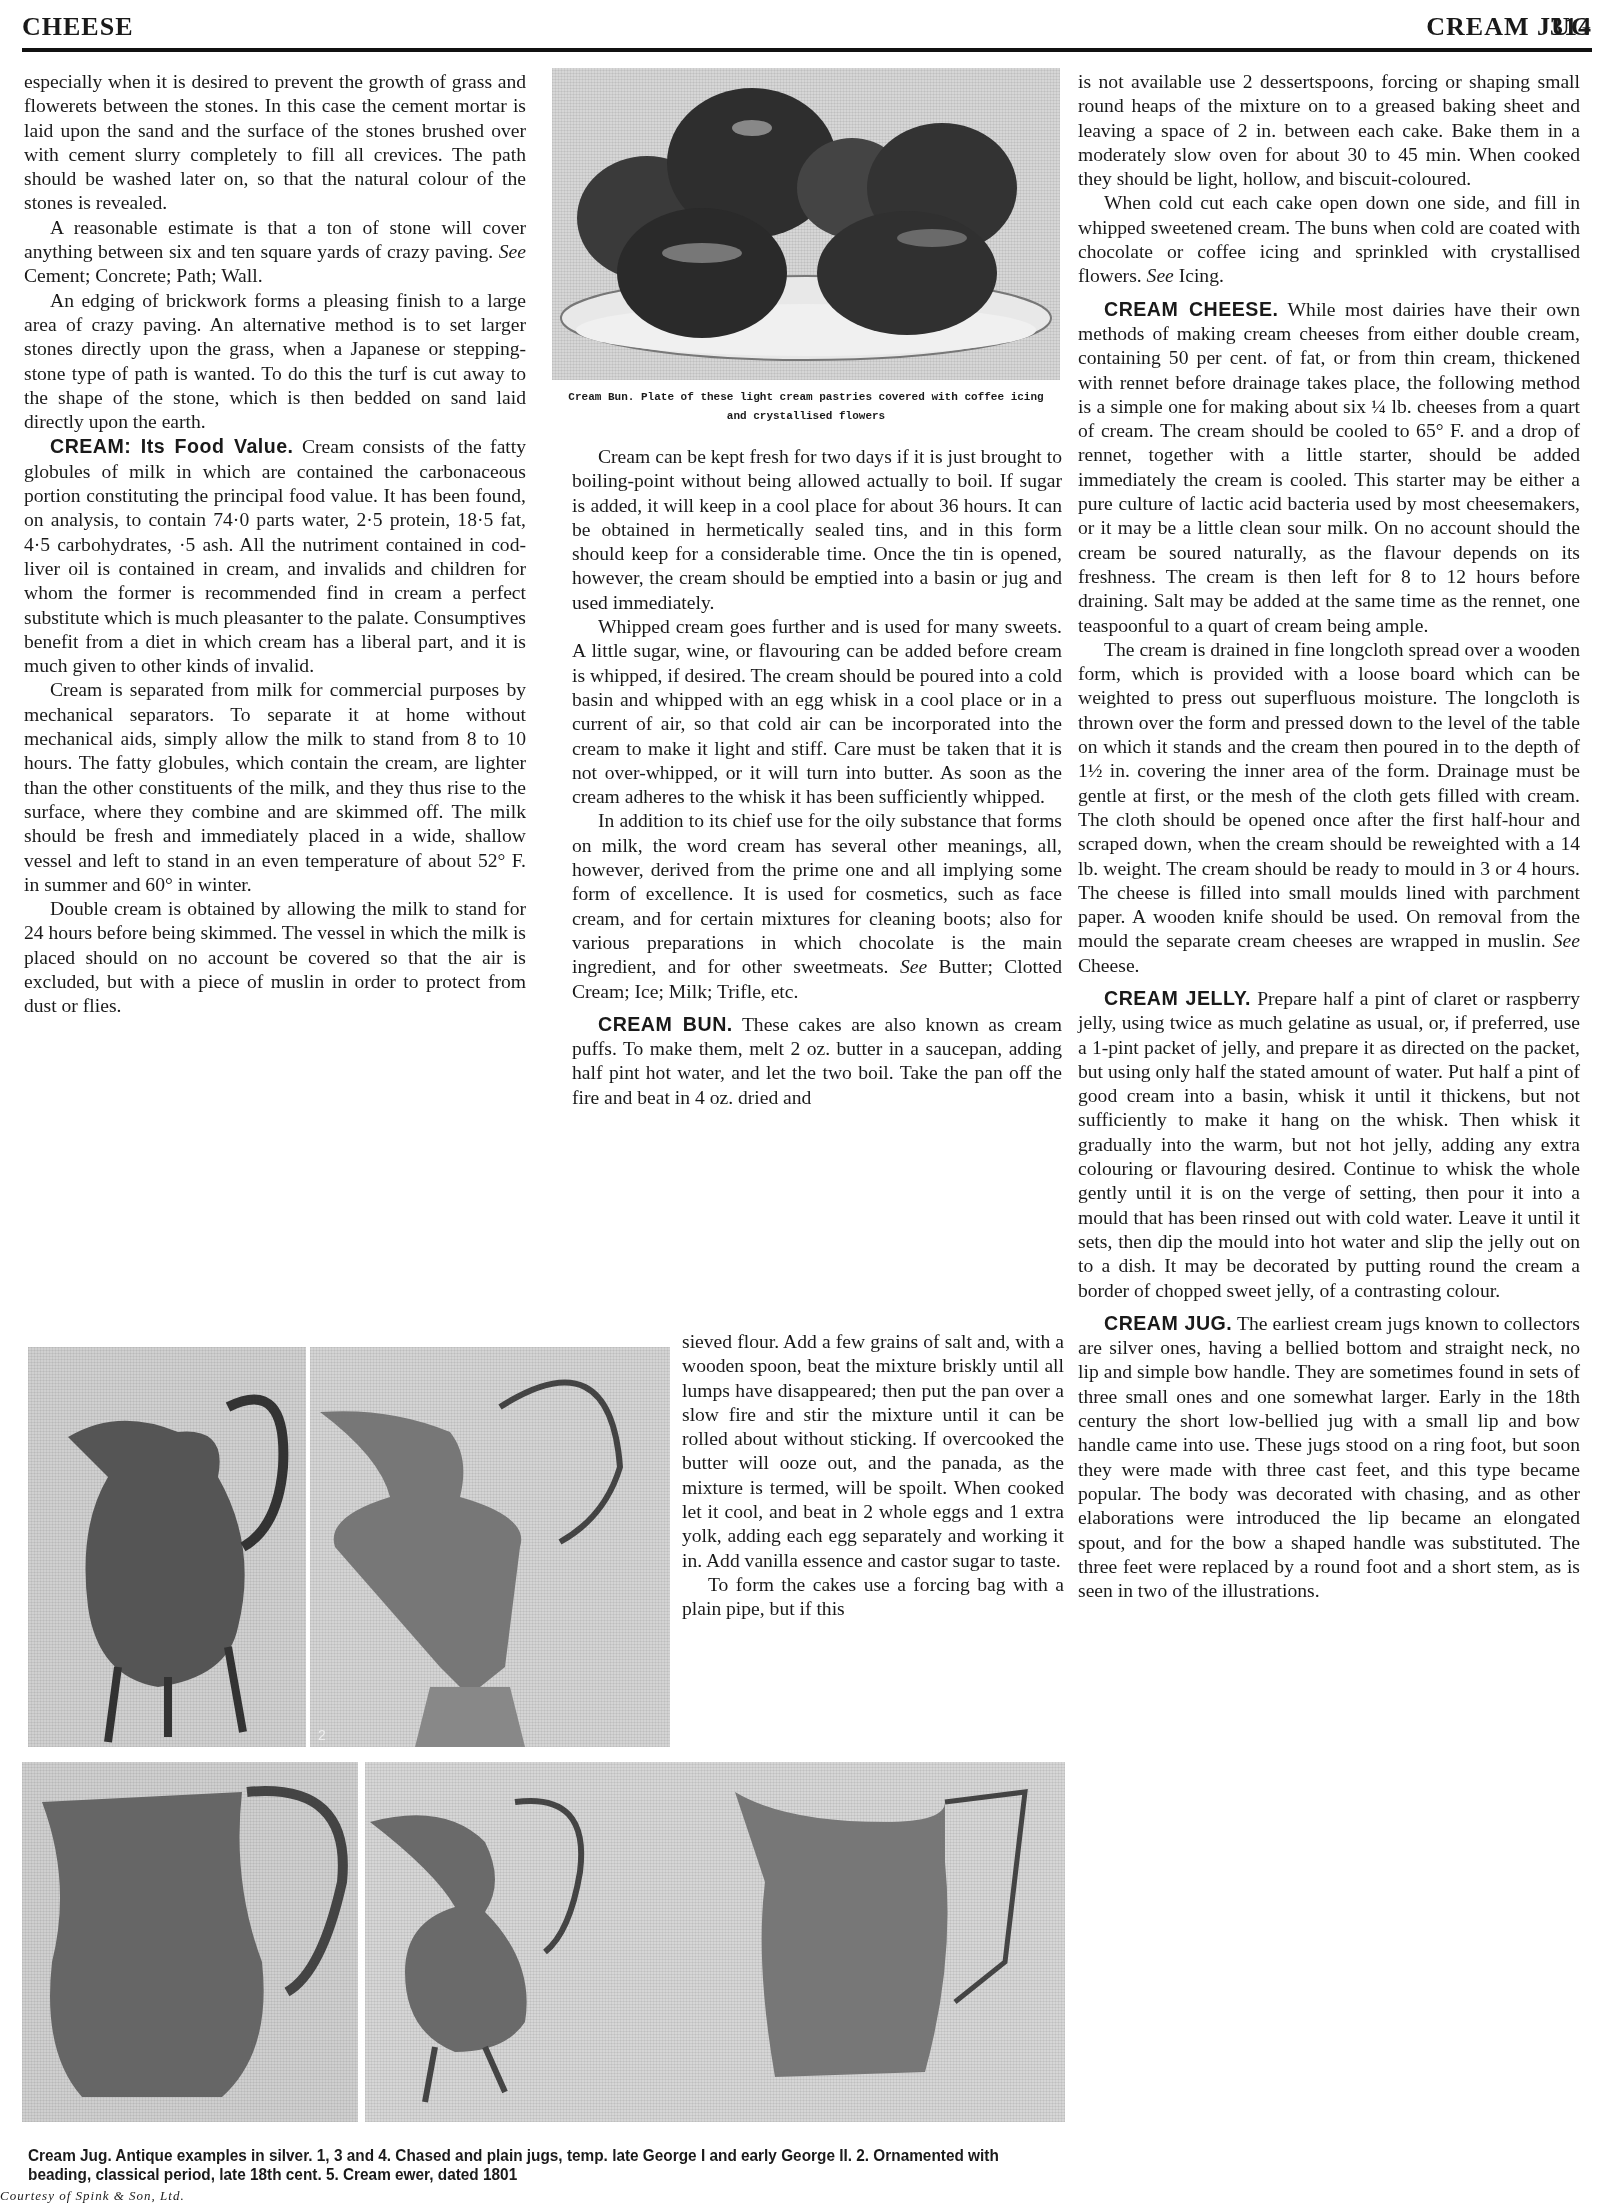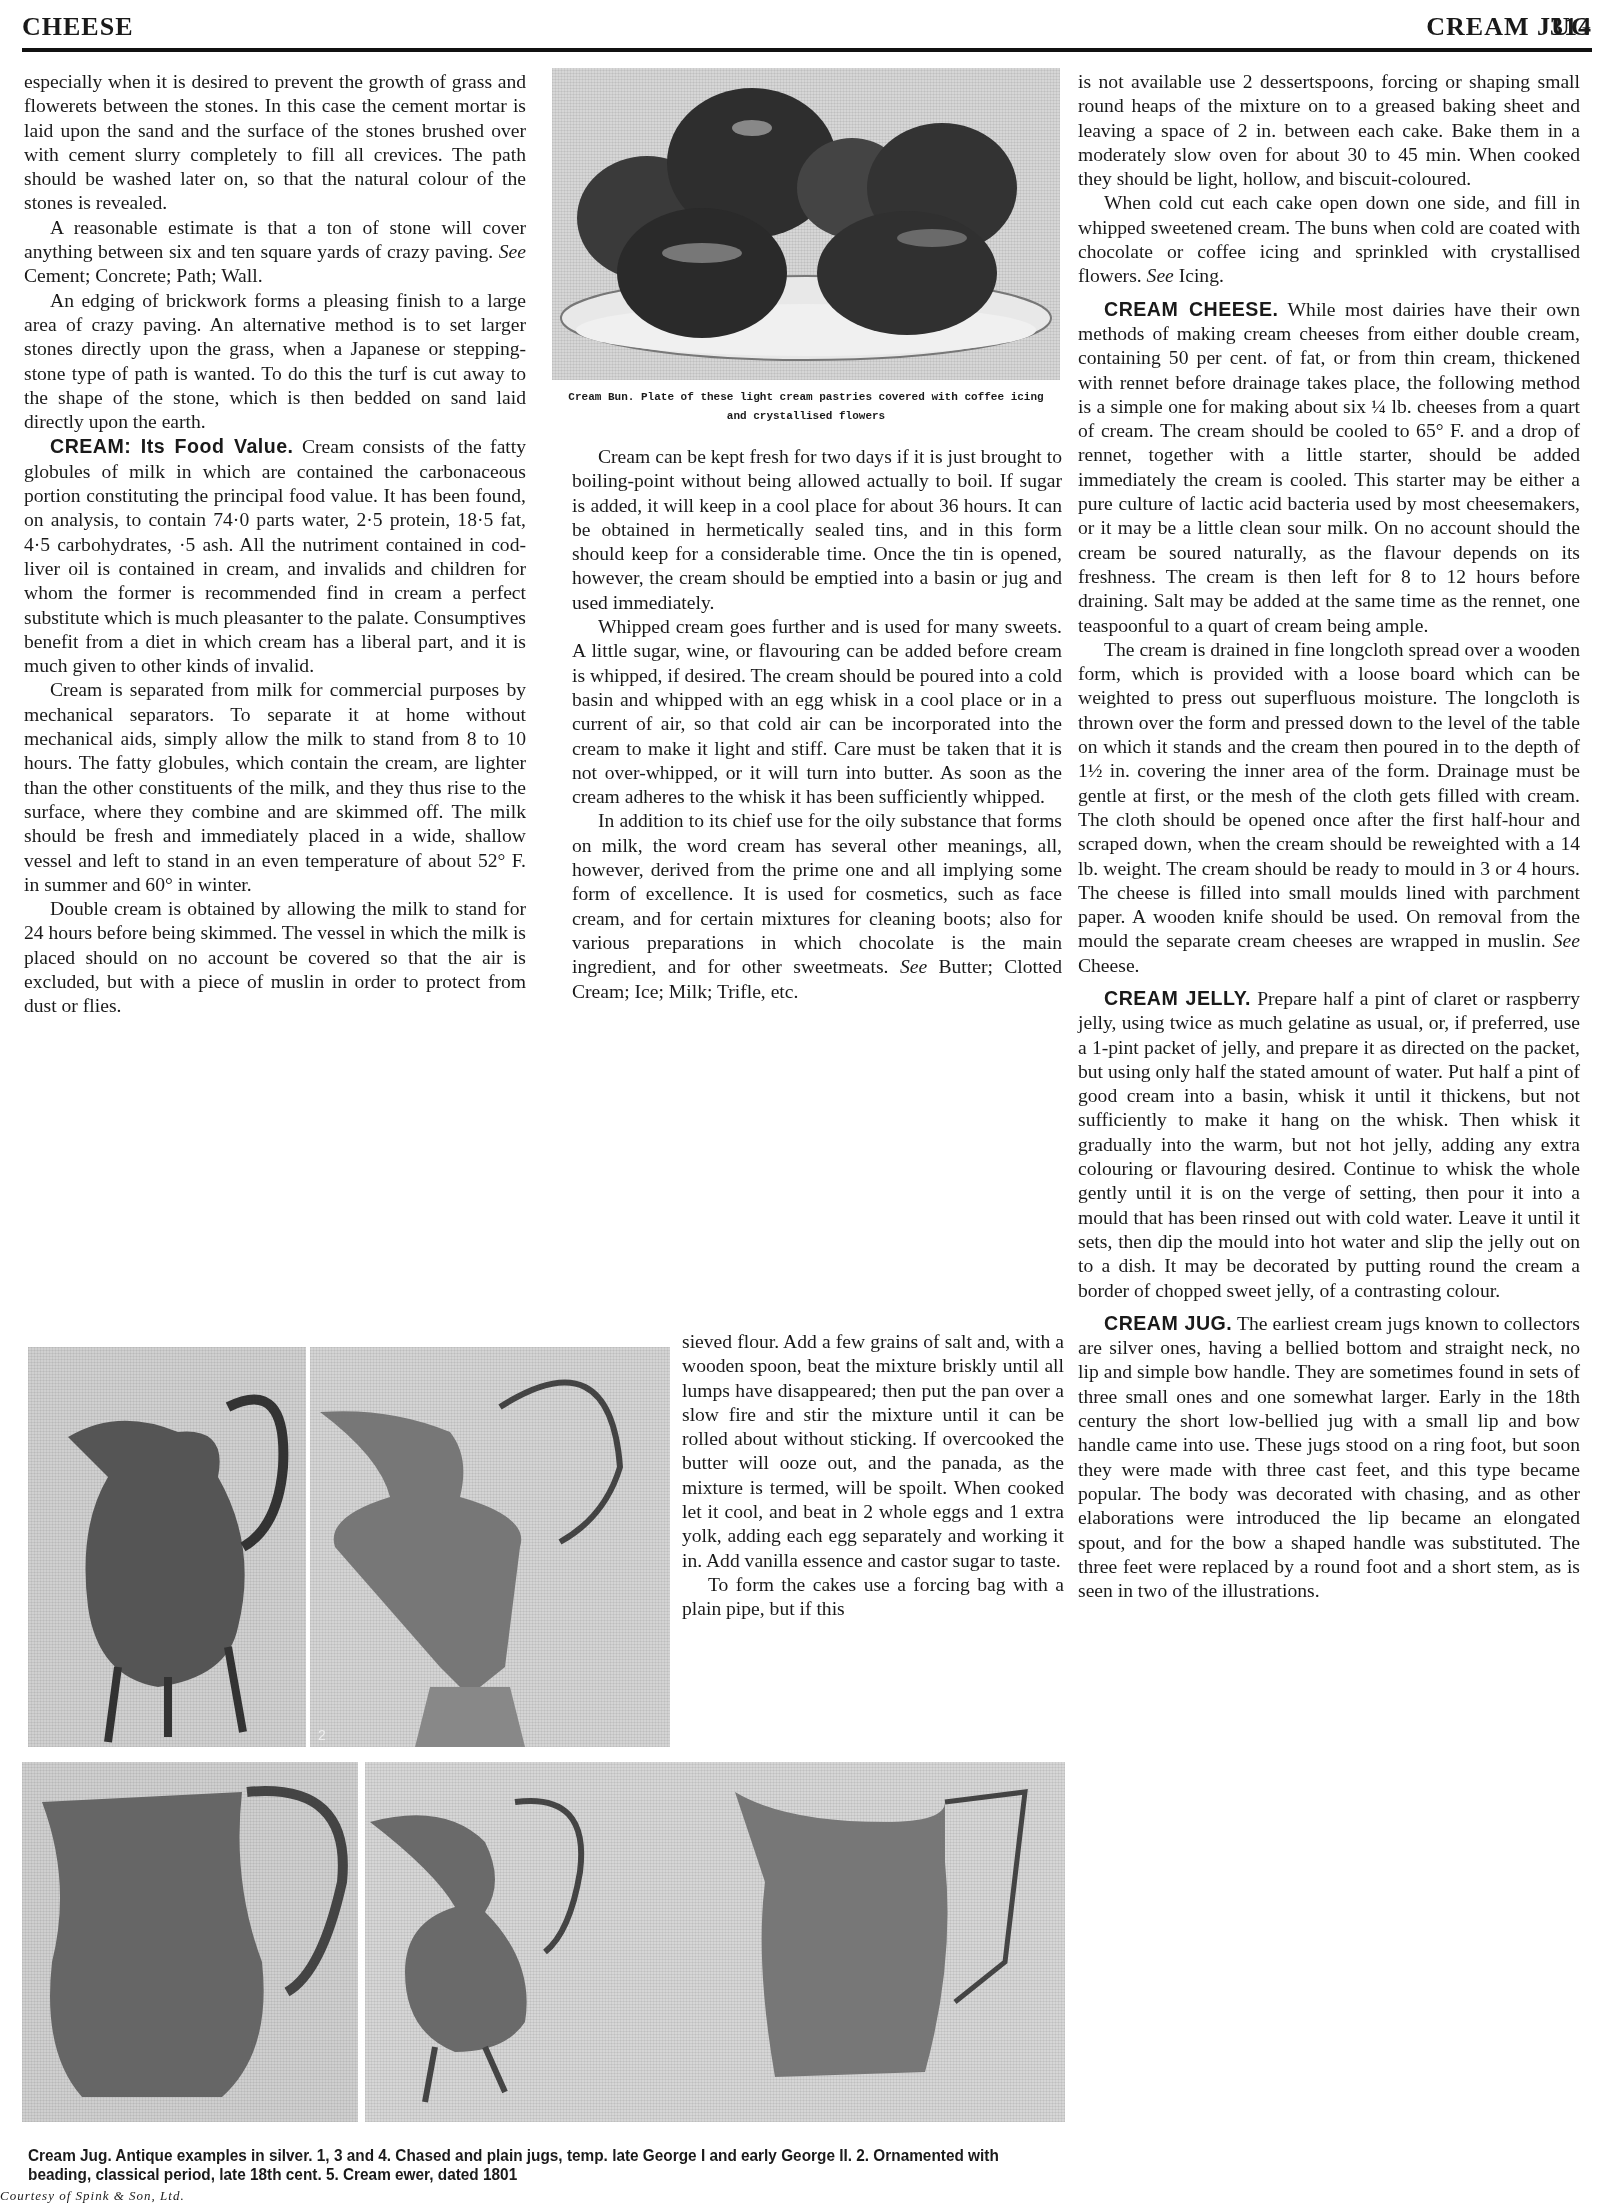--- a/index.html
+++ b/index.html
@@ -77,20 +77,21 @@
     <ellipse cx="380" cy="170" rx="35" ry="9" fill="#6a6a6a"></ellipse>
     <ellipse cx="200" cy="60" rx="20" ry="8" fill="#888"></ellipse>
   </svg>
 </div>
 <div class="caption" id="bun-caption">Cream Bun. Plate of these light cream pastries covered with coffee icing and crystallised flowers</div>
 
 <div class="col" id="col2a">
   <p class="ind">Cream can be kept fresh for two days if it is just brought to boiling-point without being allowed actually to boil. If sugar is added, it will keep in a cool place for about 36 hours. It can be obtained in hermetically sealed tins, and in this form should keep for a considerable time. Once the tin is opened, however, the cream should be emptied into a basin or jug and used immediately.</p>
   <p class="ind">Whipped cream goes further and is used for many sweets. A little sugar, wine, or flavouring can be added before cream is whipped, if desired. The cream should be poured into a cold basin and whipped with an egg whisk in a cool place or in a current of air, so that cold air can be incorporated into the cream to make it light and stiff. Care must be taken that it is not over-whipped, or it will turn into butter. As soon as the cream adheres to the whisk it has been sufficiently whipped.</p>
   <p class="ind"><span>In addition to its chief use for the oily substance that forms on milk, the word cream has several other meanings, all, however, derived from the prime one and all implying some form of excellence. It is used for cosmetics, such as face cream, and for certain mixtures for cleaning boots; also for various preparations in which chocolate is the main ingredient, and for other sweetmeats.</span> <em>See</em> <span>Butter; Clotted Cream; Ice; Milk; Trifle, etc.</span></p>
+  <p class="head"><span class="hw">CREAM BUN.</span> <span>These cakes are also known as cream puffs. To make them, melt 2 oz. butter in a saucepan, adding half pint hot water, and let the two boil. Take the pan off the fire and beat in 4 oz. dried and</span></p>
 </div>
 
 <div class="col" id="col2b">
   <p>sieved flour. Add a few grains of salt and, with a wooden spoon, beat the mixture briskly until all lumps have disappeared; then put the pan over a slow fire and stir the mixture until it can be rolled about without sticking. If overcooked the butter will ooze out, and the panada, as the mixture is termed, will be spoilt. When cooked let it cool, and beat in 2 whole eggs and 1 extra yolk, adding each egg separately and working it in. Add vanilla essence and castor sugar to taste.</p>
   <p class="ind">To form the cakes use a forcing bag with a plain pipe, but if this</p>
 </div>
 
 <div class="photo" id="jug1">
   <svg viewBox="0 0 278 400" preserveAspectRatio="none">
     <path d="M40 90 Q90 60 150 85 Q200 80 190 130 Q230 200 210 280 Q200 330 130 340 Q70 330 60 260 Q50 180 80 130 Z" fill="#555"></path>

